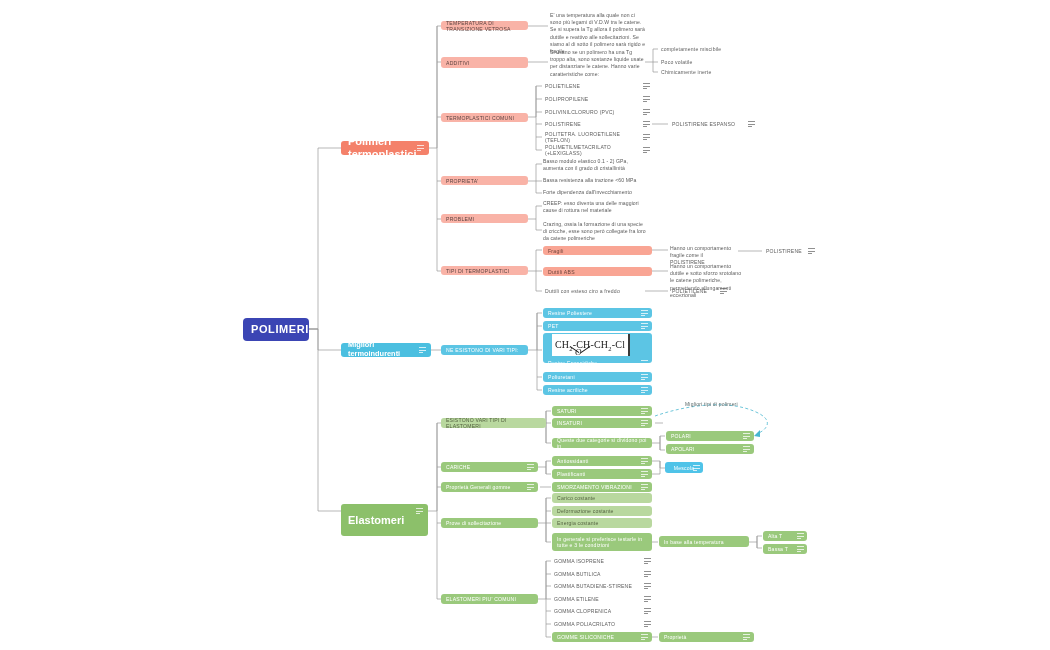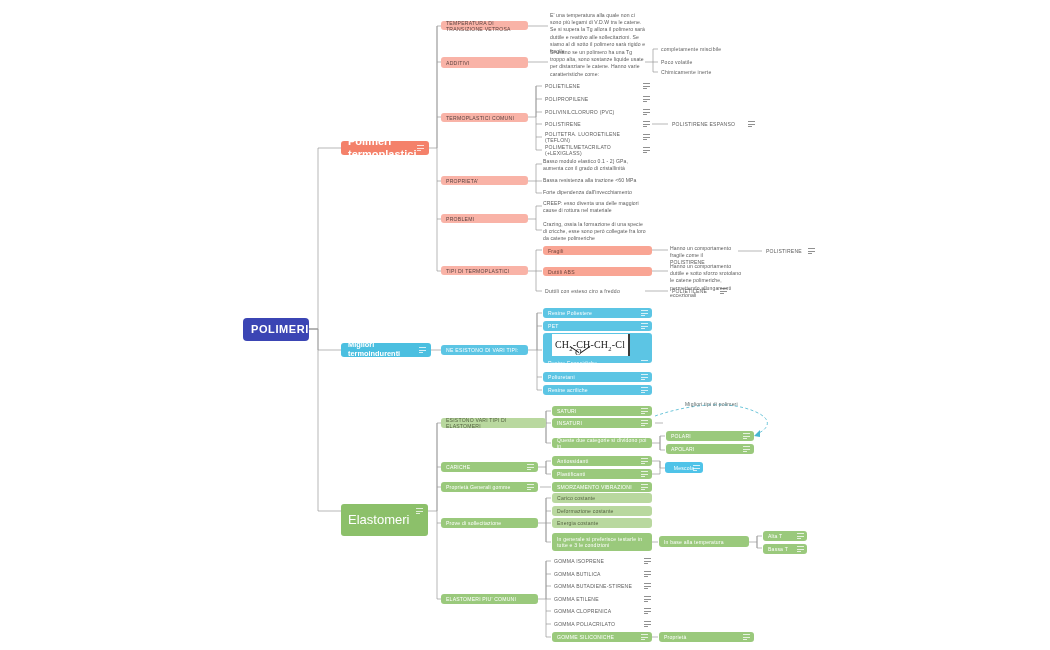--- a/index.html
+++ b/index.html
@@ -24,21 +24,21 @@
   
   .root{
     background:#3b45b4;color:#ffffff;border-radius:4px;
     font-size:11px;font-weight:bold;letter-spacing:.6px;
     justify-content:flex-end;text-align:center;
   }
 
   
   .b-red{background:#f4816a;color:#ffffff;font-size:11px;font-weight:bold;padding:0 7px;}
   .b-blue{background:#4bbfe0;color:#ffffff;font-size:7.4px;font-weight:bold;padding:0 7px;}
-  .b-green{background:#8cc06a;color:#ffffff;font-size:13px;font-weight:normal;padding:16px 7px;}
+  .b-green{background:#8cc06a;color:#ffffff;font-size:11px;font-weight:bold;padding:16px 7px;}
 
   
   .f-red{background:#f9b3a7;color:#5b4340;font-size:5.1px;padding:0 5px;letter-spacing:.25px;}
   .f-red-strong{background:#f9a594;color:#6a4239;font-size:5.1px;padding:0 5px;letter-spacing:.25px;}
   .f-blue{background:#5cc5e4;color:#ffffff;font-size:5.1px;padding:0 5px;letter-spacing:.25px;}
   .f-green{background:#9ac97c;color:#ffffff;font-size:5.1px;padding:0 5px;letter-spacing:.2px;}
   .f-green-pale{background:#b9d89f;color:#52603f;font-size:5.1px;padding:0 5px;letter-spacing:.2px;}
   .f-cyan{background:#4fc3e8;color:#ffffff;font-size:5.1px;padding:0 5px;letter-spacing:.2px;}
 
   

